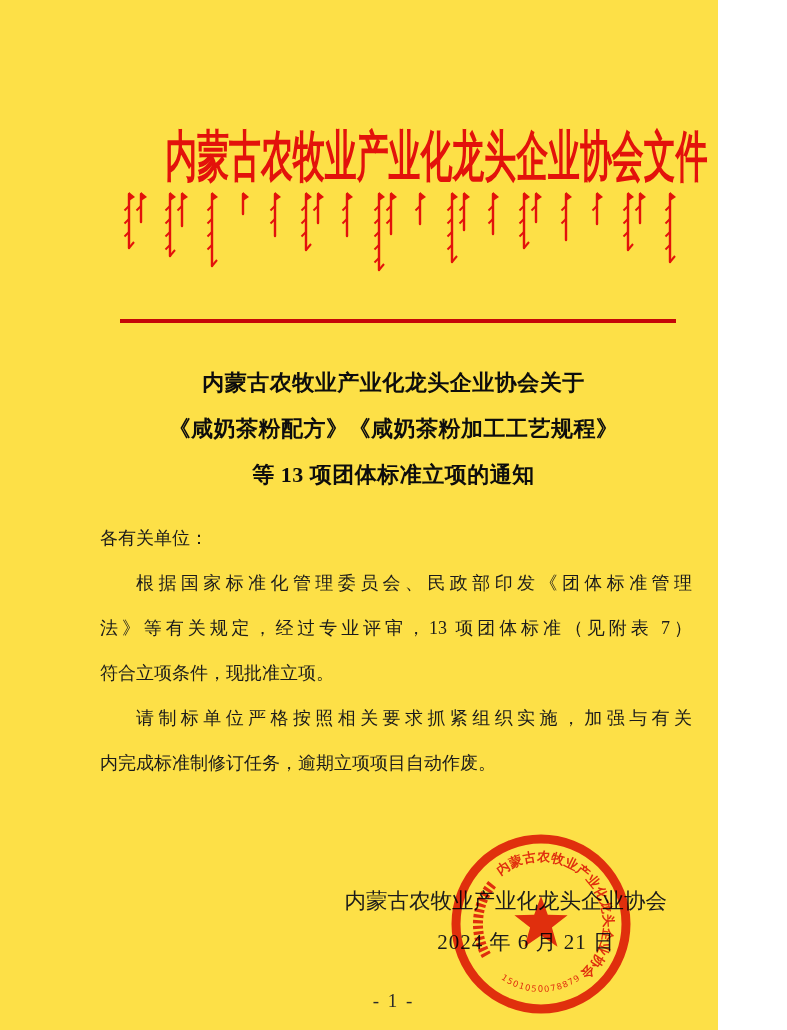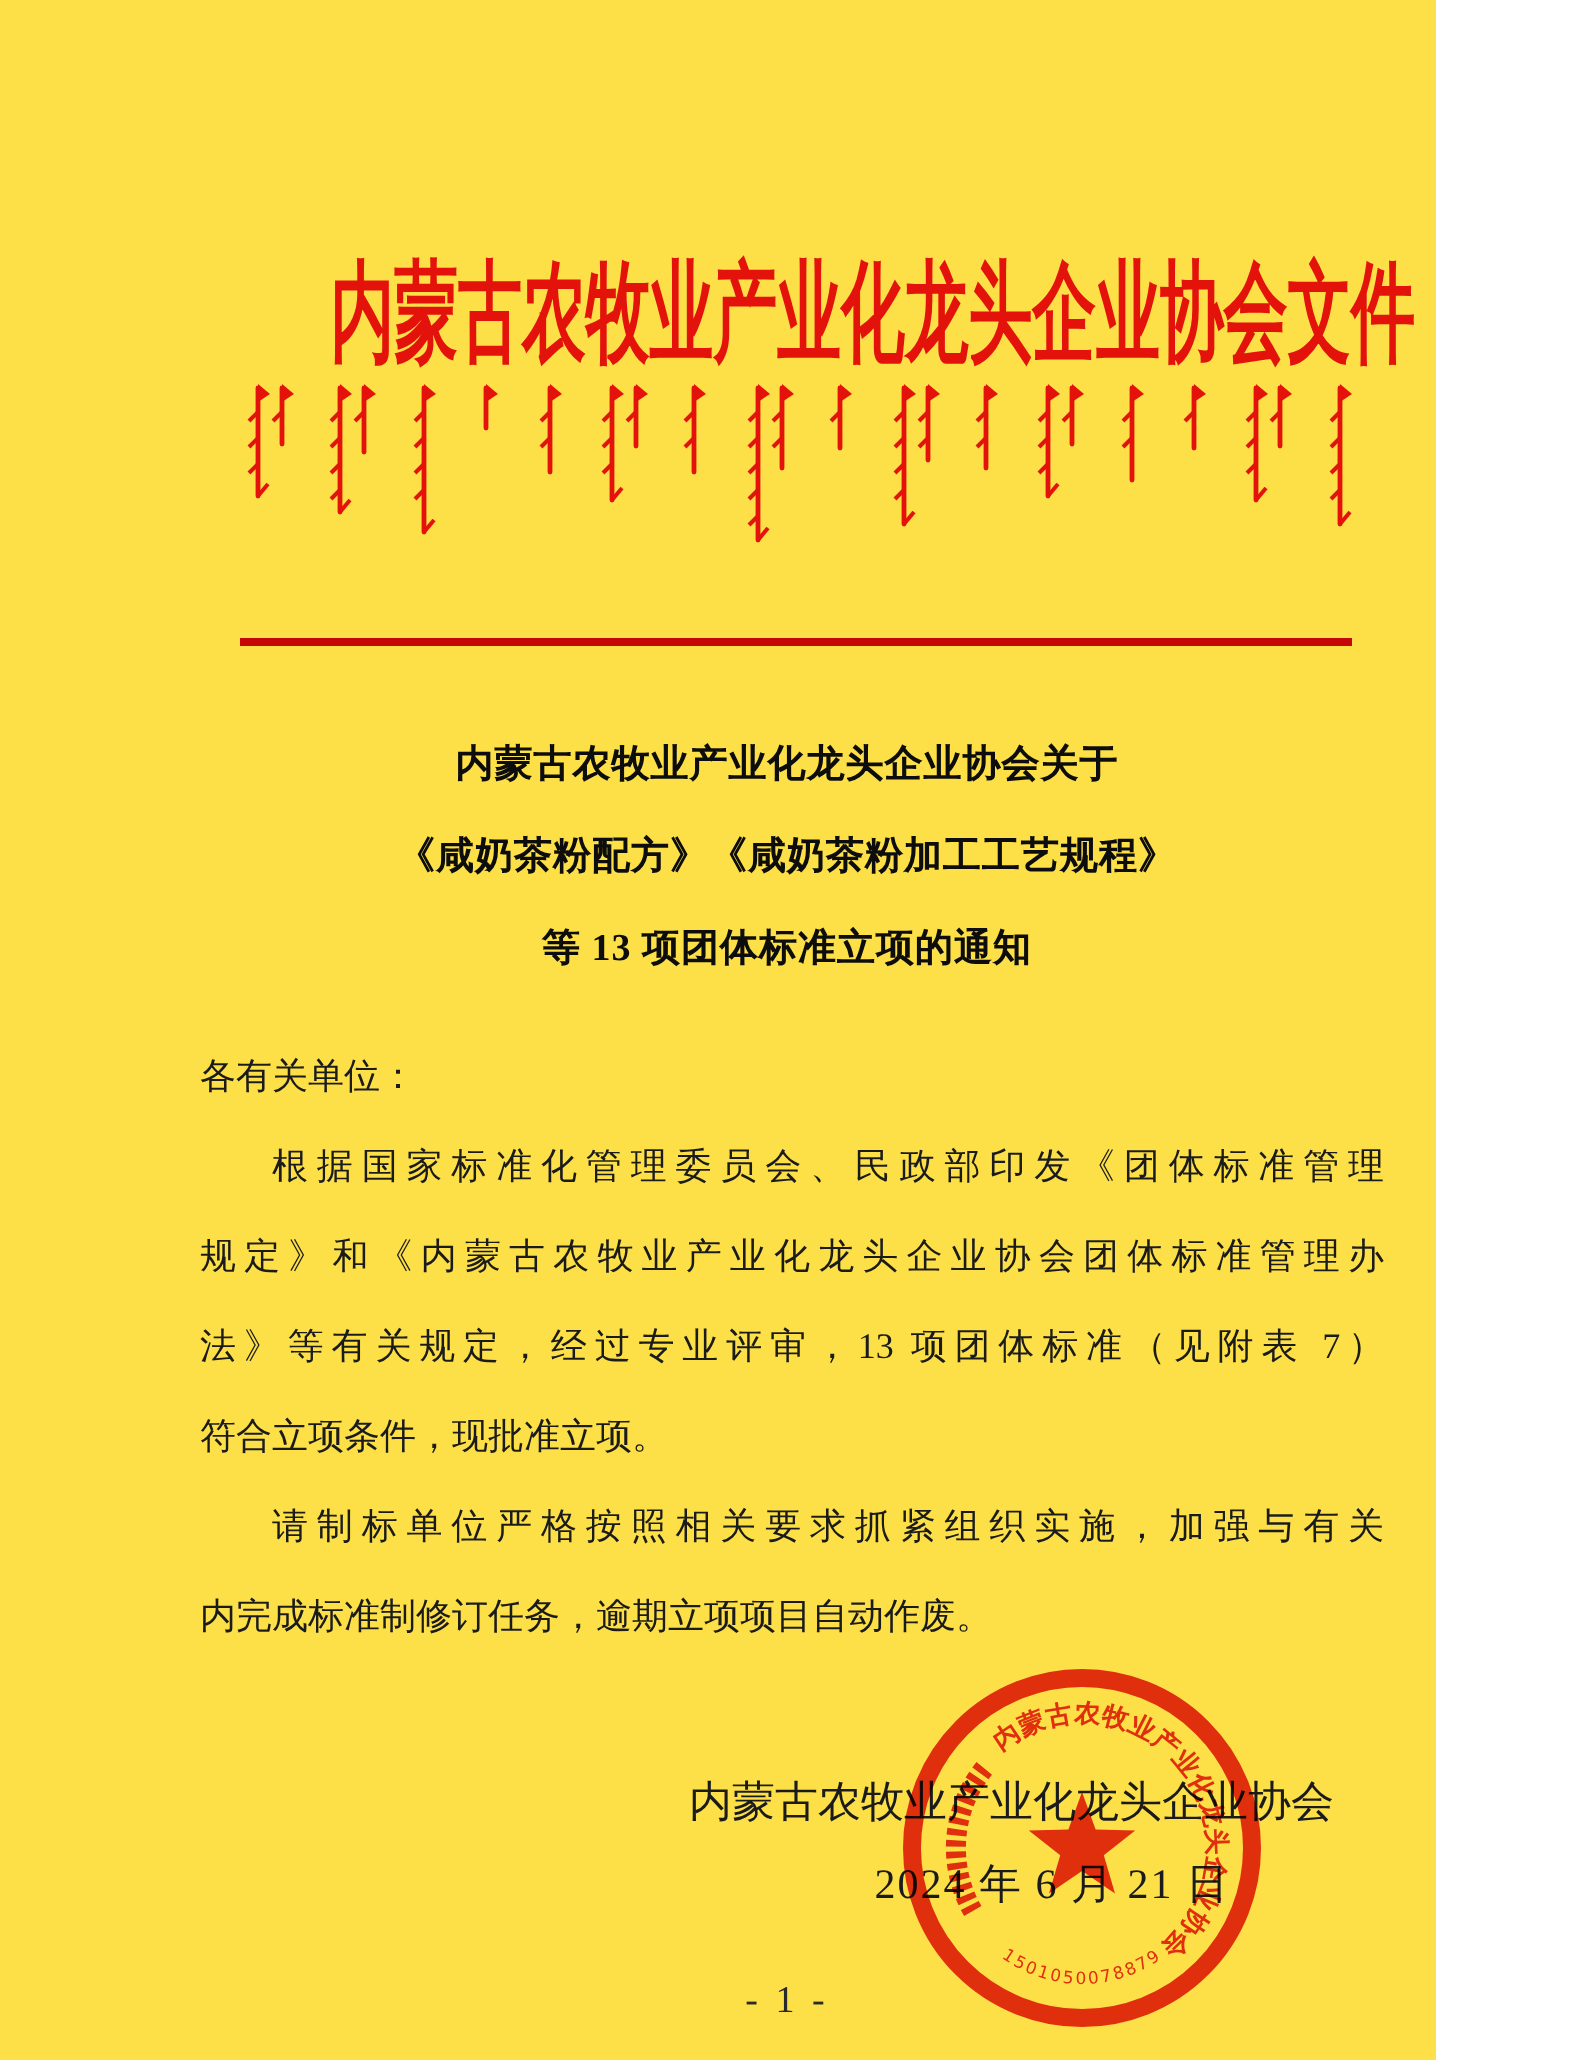--- a/index.html
+++ b/index.html
@@ -18,21 +18,21 @@
   }
   .doc-number{
     position:absolute;top:282px;left:0;width:787px;text-align:center;
     font-size:20px;letter-spacing:1.5px;color:#1b1b1b;
   }
   .red-rule{
     position:absolute;top:319px;left:120px;width:556px;height:4px;background:#c40808;
   }
   .title-block{
     position:absolute;top:360px;left:0;width:787px;text-align:center;
-    font-size:19px;line-height:46px;font-weight:700;color:#0d0d0d;letter-spacing:0.5px;
+    font-size:22px;line-height:46px;font-weight:700;color:#0d0d0d;letter-spacing:0.5px;
   }
   .body-block{
     position:absolute;top:516px;left:100px;width:592px;font-size:18px;color:#1b1b1b;
   }
   .body-block .line{line-height:45px;}
   .jline{text-align:justify;text-align-last:justify;}
   .first-line{text-indent:2em;font-family:Liberation Serif, serif;}
   .salutation{line-height:45px;}
   .sig-name{
     position:absolute;top:886px;left:0;width:787px;text-align:right;
@@ -213,21 +213,20 @@
     <div>内蒙古农牧业产业化龙头企业协会关于</div>
     <div>《咸奶茶粉配方》《咸奶茶粉加工工艺规程》</div>
     <div>等 13 项团体标准立项的通知</div>
   </div>
 
   <div class="body-block">
     <div class="salutation">各有关单位：</div>
 
   <div>
         <div class="line jline first-line">根据国家标准化管理委员会、民政部印发《团体标准管理</div>
-        <div class="line jline">规定》和《内蒙古农牧业产业化龙头企业协会团体标准管理办</div>
         <div class="line jline">法》等有关规定，经过专业评审，13 项团体标准（见附表 7）</div>
         <div class="line">符合立项条件，现批准立项。</div>
       </div>
       <div>
         <div class="line jline first-line">请制标单位严格按照相关要求抓紧组织实施，加强与有关</div>
         <div class="line">内完成标准制修订任务，逾期立项项目自动作废。</div>
       </div>
     </div>
 
   <div class="sig-name">

